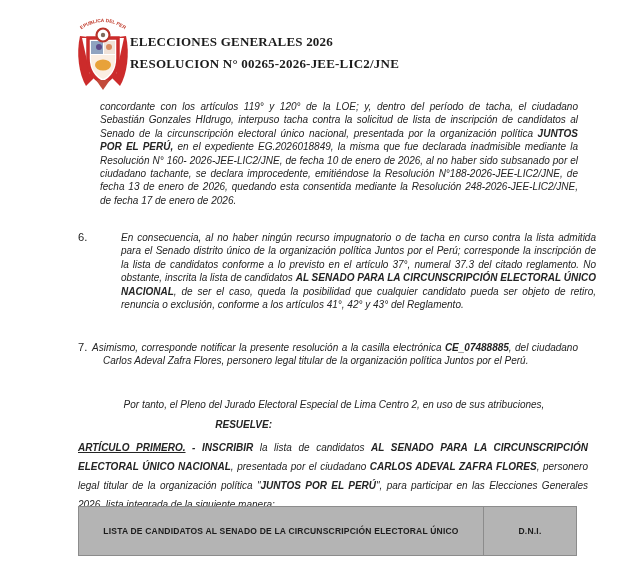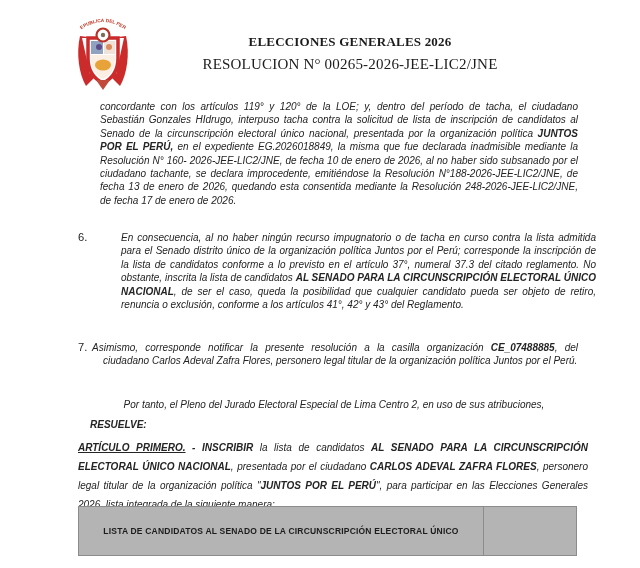--- a/index.html
+++ b/index.html
@@ -6,42 +6,42 @@
   body{background:#ffffff;width:640px;height:568px;overflow:hidden;}
   .page{
     position:relative;width:640px;height:568px;background:#ffffff;
     font-family:"Liberation Sans","DejaVu Sans",sans-serif;
     color:#222222;
   }
   
   .coat{position:absolute;left:72px;top:14px;width:62px;height:84px;}
   .jne{position:absolute;left:520px;top:26px;width:74px;height:66px;}
   .titles{
-    position:absolute;left:130px;right:70px;top:31px;text-align:center;
+    position:absolute;left:130px;right:70px;top:31px;
     font-family:"Liberation Serif","DejaVu Serif",serif;color:#1c1c1c;
   }
   .titles .t{height:22px;line-height:22px;white-space:nowrap;}
   .t1{font-size:13px;font-weight:bold;letter-spacing:.2px;}
   .t2{font-size:12.8px;font-weight:bold;letter-spacing:.1px;}
-  .t3{font-size:15px;font-weight:normal;letter-spacing:.2px;}
+  .t3{font-size:13px;font-weight:bold;letter-spacing:.2px;}
   
   .para{
     position:absolute;font-size:10px;line-height:13.4px;
     text-align:justify;color:#242424;font-style:italic;
   }
   .b{font-weight:bold;}
   .u{text-decoration:underline;}
   .num{position:absolute;font-size:11.2px;line-height:13.4px;color:#242424;}
   .intro{left:100px;top:100px;width:478px;}
   .item6-num{left:78px;top:231px;}
   .item6{left:121px;top:231px;width:475px;}
   .item7-num{left:78px;top:341px;}
   .item7{left:103px;top:341px;width:475px;text-indent:-11px;}
   .portanto{left:78px;top:398px;width:512px;text-align:center;}
-  .resuelve{left:90px;top:418px;font-weight:bold;text-align:left;width:200px;}
+  .resuelve{left:72px;top:418px;font-weight:bold;text-align:right;width:200px;}
   .articulo{left:78px;top:438px;width:510px;line-height:19px;}
   
   .cand-table{
     position:absolute;left:78px;top:506px;width:499px;height:50px;
     background:#b4b4b4;border:1px solid #8c8c8c;display:flex;box-sizing:border-box;
   }
   .cand-table .cell{
     display:flex;align-items:center;justify-content:center;
     font-size:8.5px;font-weight:bold;letter-spacing:.2px;color:#1c1c1c;
     text-align:center;padding:14px 6px;box-sizing:border-box;
@@ -88,25 +88,26 @@
     <div class="t t1">ELECCIONES GENERALES 2026</div>
     <div class="t t3">RESOLUCION N° 00265-2026-JEE-LIC2/JNE</div>
   </div>
 
   <div class="para intro"><span>concordante con los artículos 119° y 120° de la LOE; y, dentro del período de tacha, el ciudadano Sebastián Gonzales HIdrugo, interpuso tacha contra la solicitud de lista de inscripción de candidatos al Senado de la circunscripción electoral único nacional, presentada por la organización política </span><span class="b">JUNTOS POR EL PERÚ,</span><span> en el expediente EG.2026018849, la misma que fue declarada inadmisible mediante la Resolución N° 160- 2026-JEE-LIC2/JNE, de fecha 10 de enero de 2026, al no haber sido subsanado por el ciudadano tachante, se declara improcedente, emitiéndose la Resolución N°188-2026-JEE-LIC2/JNE, de fecha 13 de enero de 2026, quedando esta consentida mediante la Resolución 248-2026-JEE-LIC2/JNE, de fecha 17 de enero de 2026.</span></div>
 
   <div class="num item6-num">6.</div>
   <div class="para item6"><span>En consecuencia, al no haber ningún recurso impugnatorio o de tacha en curso contra la lista admitida para el Senado distrito único de la organización política Juntos por el Perú; corresponde la inscripción de la lista de candidatos conforme a lo previsto en el artículo 37°, numeral 37.3 del citado reglamento. No obstante, inscrita la lista de candidatos </span><span class="b">AL SENADO PARA LA CIRCUNSCRIPCIÓN ELECTORAL ÚNICO NACIONAL</span><span>, de ser el caso, queda la posibilidad que cualquier candidato pueda ser objeto de retiro, renuncia o exclusión, conforme a los artículos 41°, 42° y 43° del Reglamento.</span></div>
 
   <div class="num item7-num">7.</div>
-  <div class="para item7"><span>Asimismo, corresponde notificar la presente resolución a la casilla organización </span><span class="b">CE_07488885</span><span>, del ciudadano Carlos Adeval Zafra Flores, personero legal titular de la organización política Juntos por el Perú.</span></div>
+  <div class="para item7"><span>Asimismo, corresponde notificar la presente resolución a la casilla electrónica </span><span class="b">CE_07488885</span><span>, del ciudadano Carlos Adeval Zafra Flores, personero legal titular de la organización política Juntos por el Perú.</span></div>
 
   <div class="para portanto">Por tanto, el Pleno del Jurado Electoral Especial de Lima Centro 2, en uso de sus atribuciones,</div>
 
   <div class="para resuelve">RESUELVE:</div>
 
   <div class="para articulo"><span class="b u">ARTÍCULO PRIMERO.</span><span class="b"> - </span><span class="b">INSCRIBIR</span><span> la lista de candidatos </span><span class="b">AL SENADO PARA LA CIRCUNSCRIPCIÓN ELECTORAL ÚNICO NACIONAL</span><span>, presentada por el ciudadano </span><span class="b">CARLOS ADEVAL ZAFRA FLORES</span><span>, personero legal titular de la organización política "</span><span class="b">JUNTOS POR EL PERÚ</span><span>", para participar en las Elecciones Generales 2026, lista integrada de la siguiente manera:</span></div>
 
   <div class="cand-table">
     <div class="cell cell-list">LISTA DE CANDIDATOS AL SENADO DE LA CIRCUNSCRIPCIÓN ELECTORAL ÚNICO</div>
+    <div class="cell cell-dni">D.N.I.</div>
   </div>
 
 </div>
 
 </body></html>

